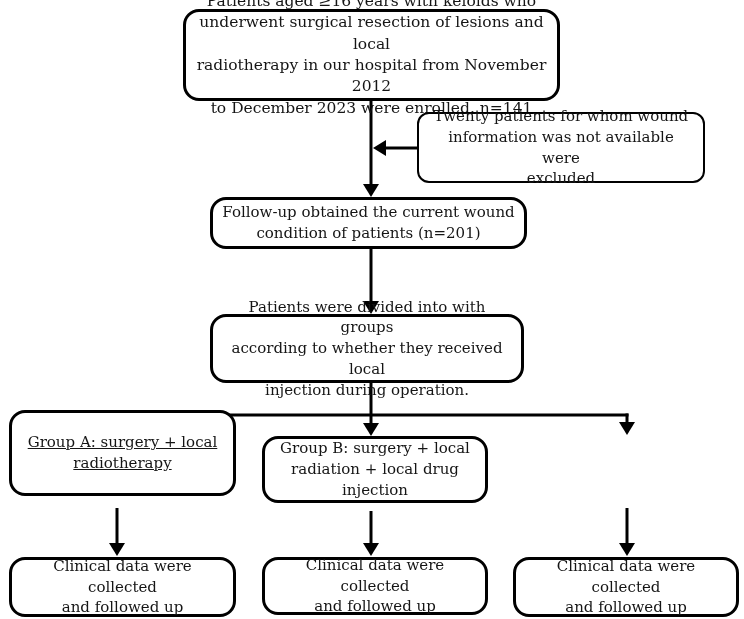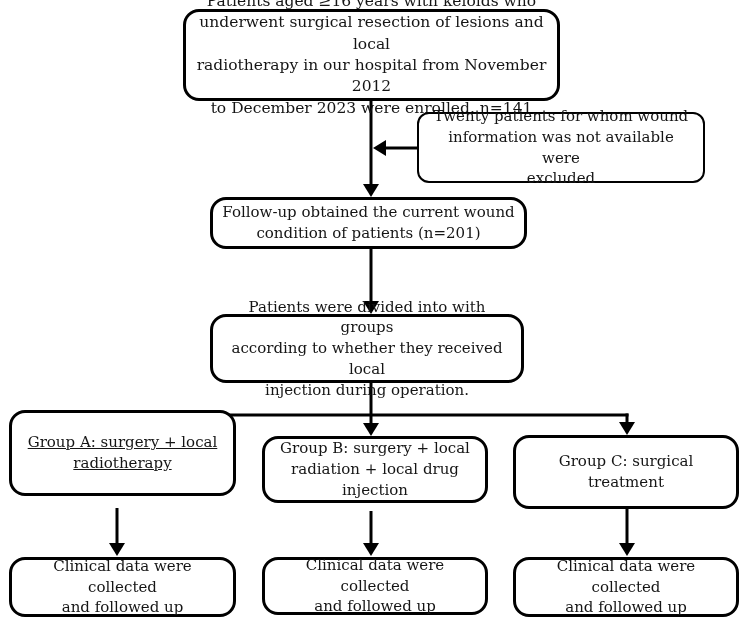--- a/index.html
+++ b/index.html
@@ -151,23 +151,20 @@
     <span>Group A: surgery + local
 radiotherapy</span>
   </div>
 
   <div class="node" id="n-group-b">
     <span>Group B: surgery + local
 radiation + local drug
 injection</span>
   </div>
 
-  <div class="node" id="n-group-c">
-    <span>Group C: surgical treatment</span>
-  </div>
 
   <div class="node" id="n-clinical-a">
     <span>Clinical data were collected
 and followed up</span>
   </div>
 
   <div class="node" id="n-clinical-b">
     <span>Clinical data were collected
 and followed up</span>
   </div>

